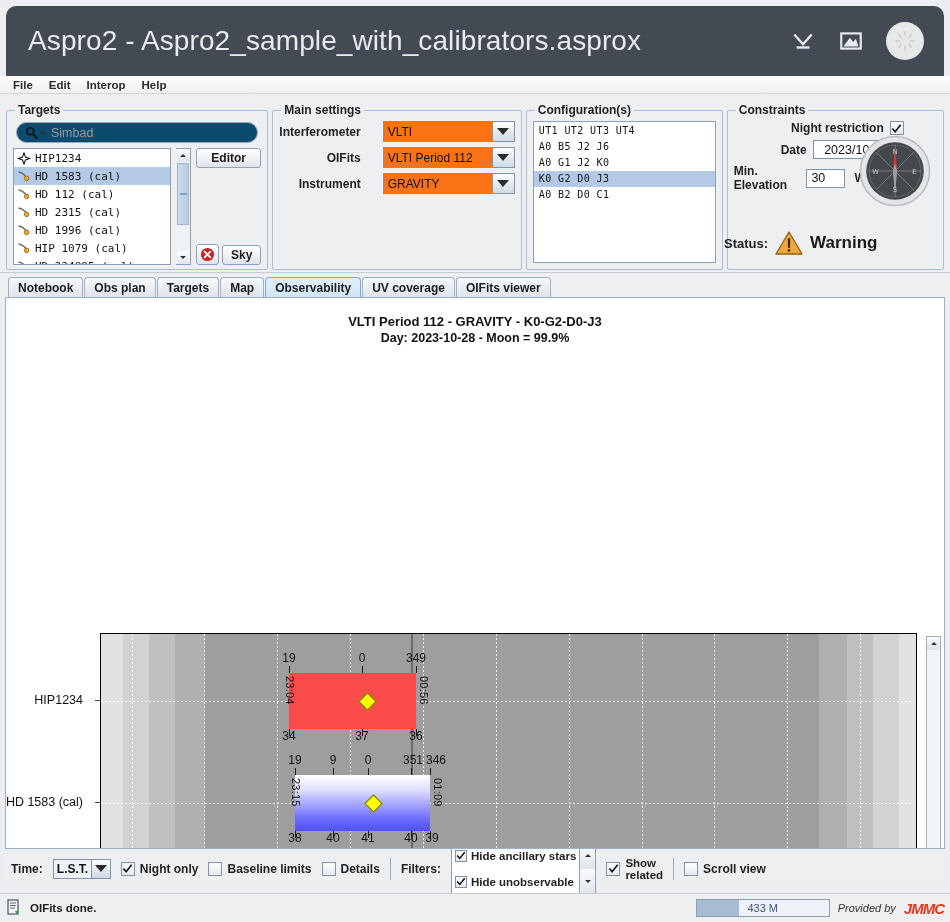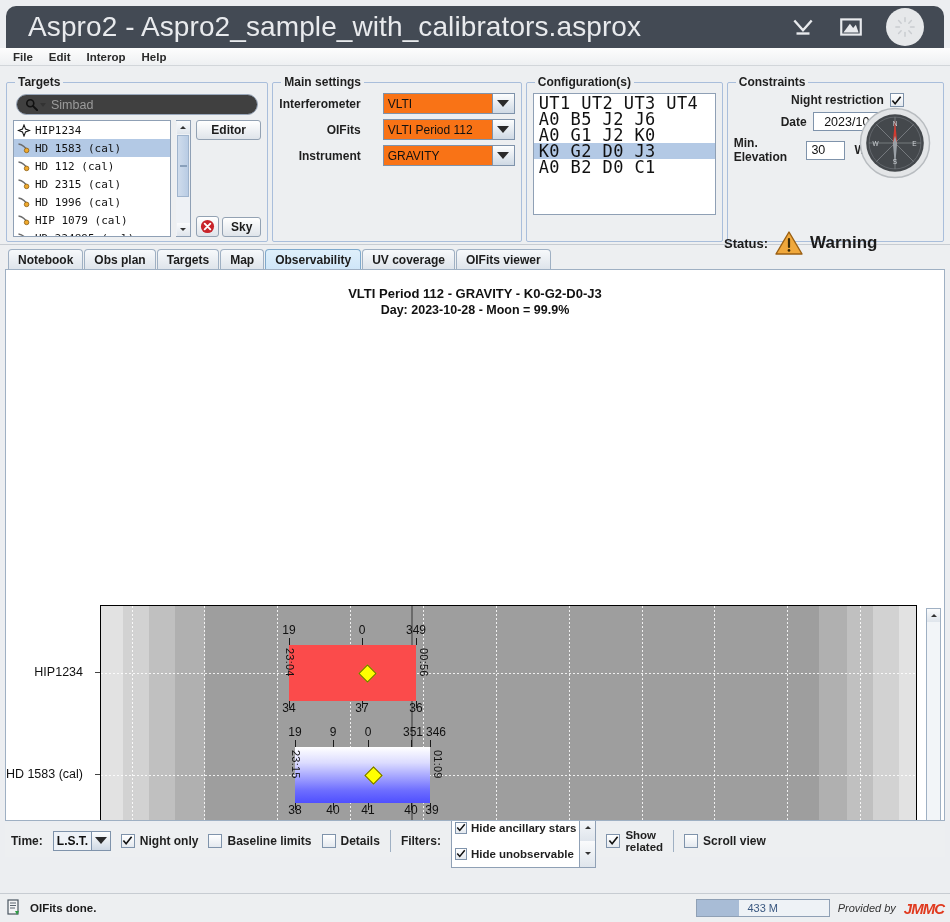--- a/index.html
+++ b/index.html
@@ -9,21 +9,21 @@
     font-family: "Liberation Sans", sans-serif;
     font-size: 12px;
     background: #eceef1;
     overflow: hidden;
     -webkit-font-smoothing: antialiased;
   }
 
   
   .titlebar {
     position: relative;
-    height: 42px;
+    height: 70px;
     margin: 6px 6px 0 6px;
     background: #434a54;
     border-radius: 10px 10px 0 0;
     display: flex; align-items: center;
   }
   .titlebar-text {
     color: #e8eaed;
     font-size: 28px;
     font-weight: 400;
     padding-left: 22px;
@@ -77,21 +77,21 @@
     padding: 0 3px; margin-left: 2px;
   }
   .p-targets { width: 242px; }
   .p-main    { width: 243px; }
   .p-config  { width: 197px; }
   .p-constr  { flex: 1; }
 
   
   .searchbox {
     height: 21px; border: 1px solid #9aa8bb; border-radius: 11px;
-    background: #404040; display: flex; align-items: center;
+    background: #0c4a6e; display: flex; align-items: center;
     padding: 0 8px; margin: 1px 3px 5px 3px;
   }
   .searchbox .mag { width: 13px; height: 13px; margin-right:1px; }
   .caret-sm { width:0;height:0;border-left:3.5px solid transparent;border-right:3.5px solid transparent;border-top:4.5px solid #333; margin:0 5px 0 1px;}
   .searchbox .ph { color:#9b9b9b; font-size:12.5px; }
 
   
   .listwrap { display:flex; gap:5px; }
   .list {
     width: 158px; height: 117px; background: #fff;
@@ -139,22 +139,22 @@
   .combo .val { flex:1; padding:2px 4px; font-size:12px; color:#111; background:#f97316; white-space:nowrap;
                 overflow:hidden; display:flex; align-items:center;}
   .combo .arrow {
     width: 22px; background:linear-gradient(#fdfefe,#cfd9e4);
     border-left:1px solid #7f93ab; display:flex;align-items:center;justify-content:center;
   }
   .tri-down { width:0;height:0;border-left:6px solid transparent;border-right:6px solid transparent;border-top:7px solid #2b2b2b; }
 
   
   .conflist {
-    height:122px; background:#fff; border:1px solid #8fa0b5;
-    font-family:"DejaVu Sans Mono", monospace; font-size:17px; color:#111;
+    height:142px; background:#fff; border:1px solid #8fa0b5;
+    font-family:"DejaVu Sans Mono", monospace; font-size:10px; color:#111;
     padding-top:1px; overflow:hidden;
   }
   .conf-row { height:16px; line-height:16px; padding-left:5px; letter-spacing:.4px; white-space:nowrap;}
   .conf-row.sel { background:#b3c9e5; }
 
   
   .cns-row { display:flex; align-items:center; justify-content:flex-end; margin-bottom:5px; }
   .cns-lab { font-size:12px; font-weight:bold; color:#1f1f1f; margin-right:6px; }
   .chk {
     width:14px;height:14px;border:1px solid #7f93ab;background:linear-gradient(#ffffff,#e4e9ef);

